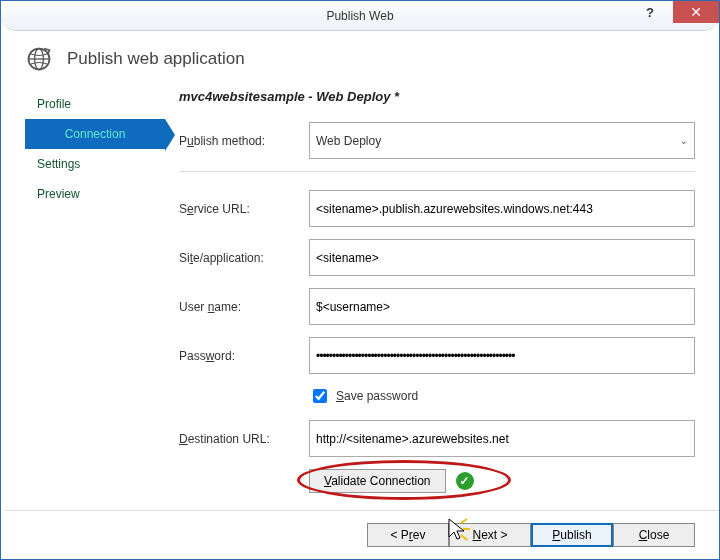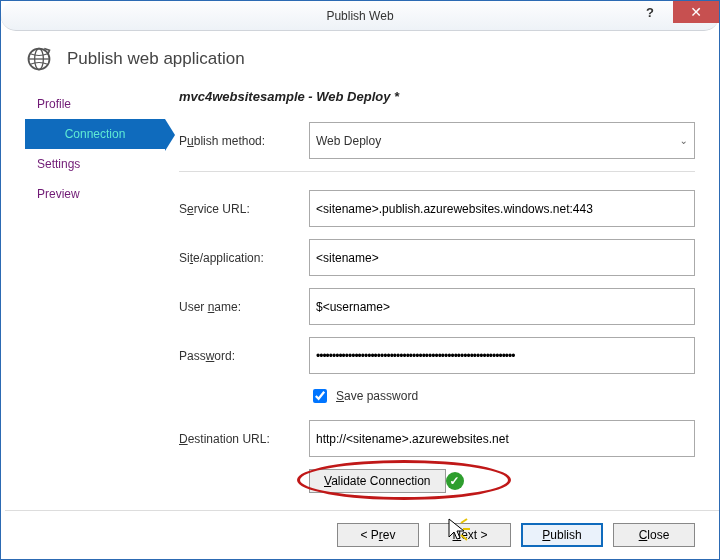--- a/index.html
+++ b/index.html
@@ -9,38 +9,38 @@
   .titlebar .title { position:absolute; left:50%; transform:translateX(-50%); font-size:12px; color:#333; }
   .winbtns { position:absolute; right:0; top:0; display:flex; height:22px; }
   .winbtn { width:46px; height:22px; display:flex; align-items:center; justify-content:center; font-size:11px; color:#333; }
   .winbtn.help { font-weight:bold; font-size:13px; }
   .winbtn.close { background:#c75050; color:#fff; width:46px; font-size:14px; }
   .header { padding: 14px 24px 6px 24px; display:flex; align-items:center; gap:14px; }
   .globe { width:28px; height:28px; }
   .header-text { font-size:17px; color:#444; font-weight:400; }
   .body { display:flex; padding: 6px 24px 0 24px; }
   .sidebar { width:140px; padding-top:4px; }
-  .sb-item { font-size:12px; color:#701a75; padding:8px 12px; cursor:pointer; }
+  .sb-item { font-size:12px; color:#14532d; padding:8px 12px; cursor:pointer; }
   .sb-item.active { position:relative; background:#0f6bbd; color:#5eead4;text-align:center; }
   .sb-item.active::after { content:""; position:absolute; right:-10px; top:0; width:0; height:0; border-top:16px solid transparent; border-bottom:16px solid transparent; border-left:10px solid #0f6bbd; }
   .main { flex:1; padding-left:14px; }
   .page-title { font-size:13px; font-weight:bold; color:#222; margin:4px 0 18px 0;font-style:italic; }
   .row { display:flex; align-items:center; margin-bottom:12px; }
   .row label { width:130px; font-size:12px; color:#333; }
   .row input[type=text], .row input[type=password], .select { flex:1; height:37px; border:1px solid #aaa; font-size:12px; padding:0 6px; background:#fff; }
   .select { display:flex; align-items:center; justify-content:space-between; color:#333; }
   .select .chev { font-size:10px; color:#666; }
   .sep { border:none; border-top:1px solid #ddd; margin:8px 0 18px 0; }
   .checkline { margin-left:130px; display:flex; align-items:center; gap:6px; font-size:12px; color:#333; margin-bottom:14px; }
   .checkline input { width:14px; height:14px; }
-  .validate-wrap { margin-left:130px; display:flex; align-items:center; position:relative; }
+  .validate-wrap { margin-left:130px; display:flex; align-items:center; gap:10px; position:relative; }
   .validate-btn { background:#eee; border:1px solid #999; font-size:12px; padding:4px 14px; cursor:pointer; }
   .ring { position:absolute; left:-12px; top:-9px; width:214px; height:40px; border:3px solid #c01818; border-radius:50%/50%; pointer-events:none; }
   .check-ok { width:18px; height:18px; border-radius:50%; background:#2e9e2e; display:flex; align-items:center; justify-content:center; color:#fff; font-size:12px; font-weight:bold; }
-  .footer { position:absolute; bottom:0; left:4px; right:0; border-top:1px solid #ddd; padding:12px 24px; display:flex; justify-content:flex-end; gap:10px; background:#fff; }
+  .footer { position:absolute; bottom:0; left:4px; right:0; border-top:1px solid #ddd; padding:12px 24px; display:flex; justify-content:flex-end; background:#fff; }
   .btn { width:82px; height:24px; font-size:12px; border:1px solid #888; background:#eee; cursor:pointer; }
   .btn.primary { border:2px solid #0f6bbd; background:#eaf2fb; }
   .cursor { position:absolute; bottom:14px; right:248px; pointer-events:none; }
   .underline-char { text-decoration: underline; }
 </style>
 </head>
 <body>
 
 <div class="window">
   <div class="titlebar">

